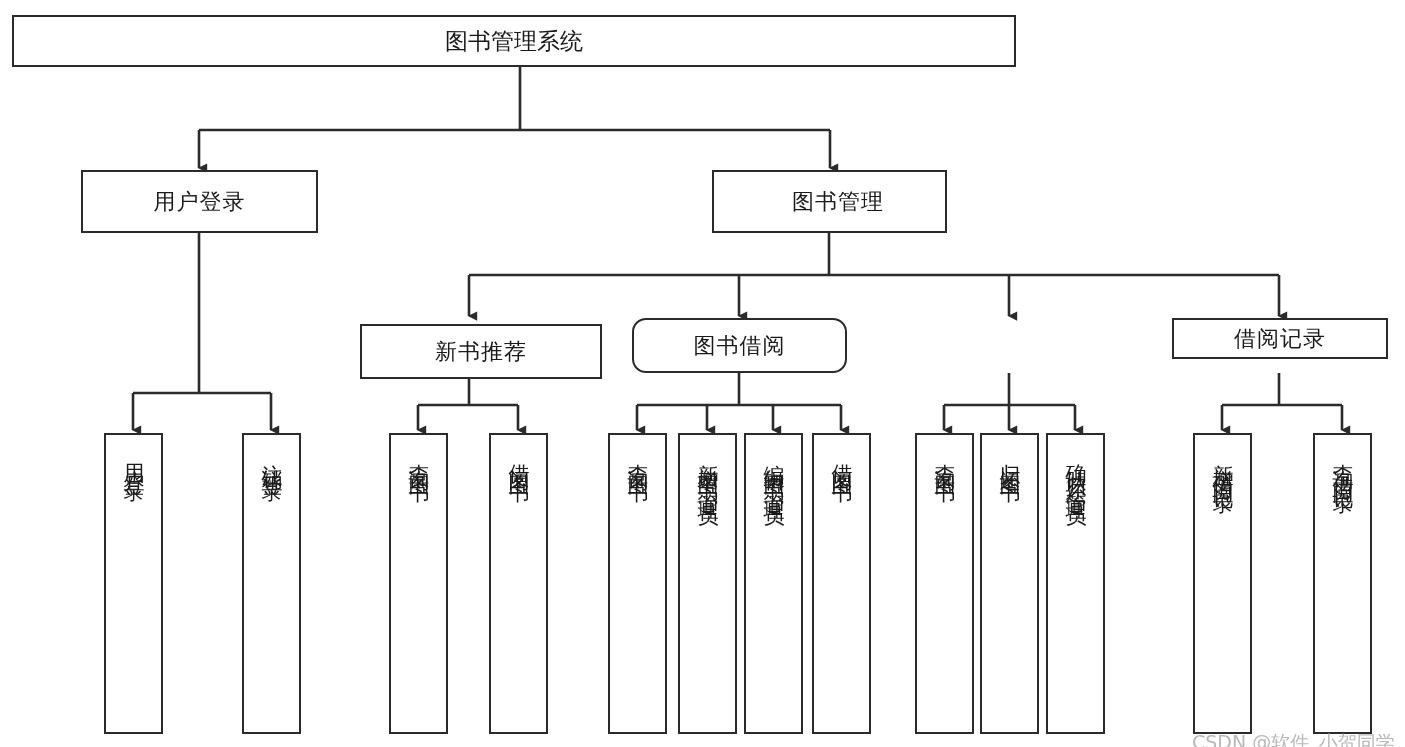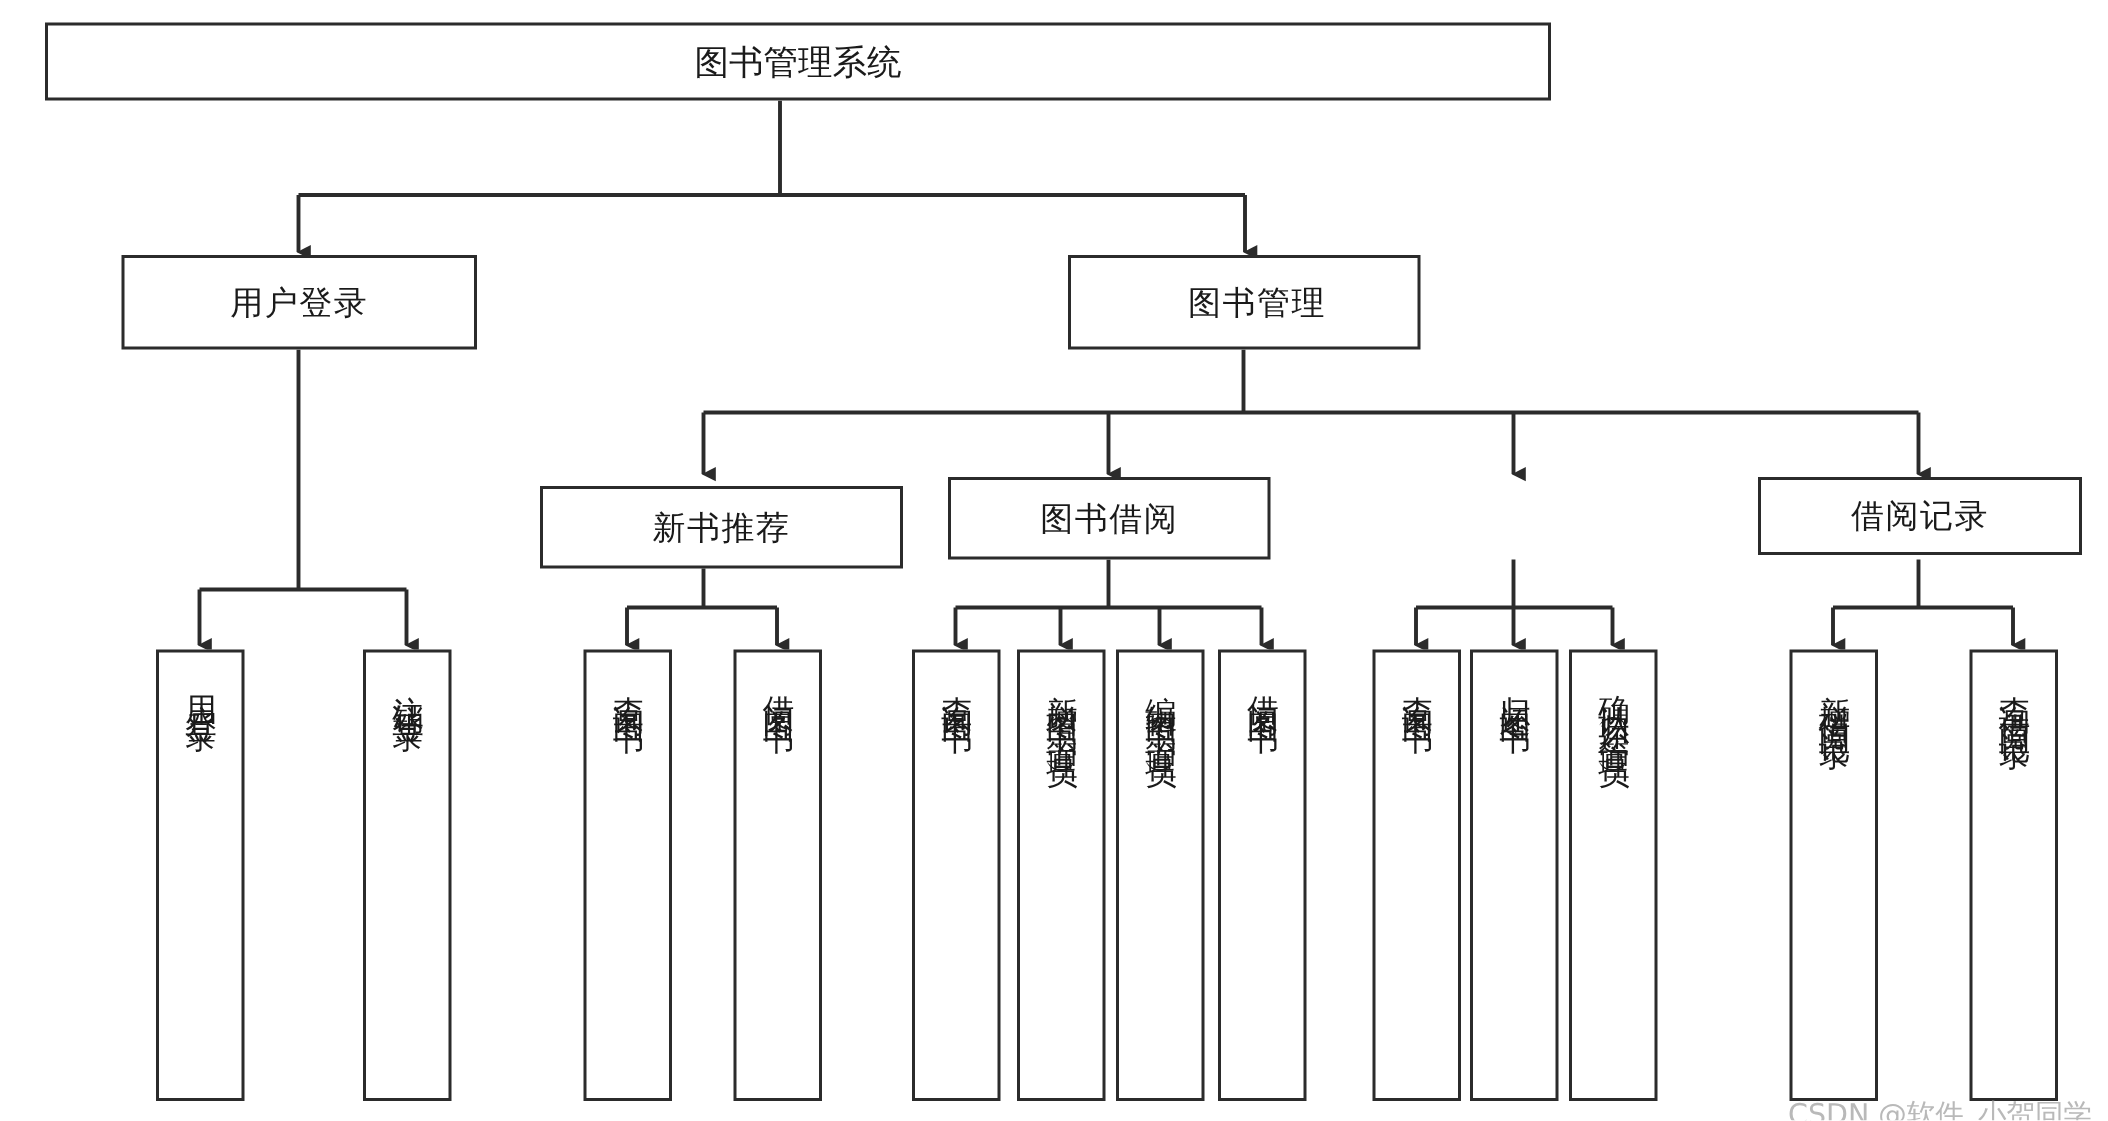--- a/index.html
+++ b/index.html
@@ -118,42 +118,42 @@
       <path d="M1009,405 L1009,430" marker-end="url(#arw)"></path>
       <path d="M1075,405 L1075,430" marker-end="url(#arw)"></path>
 
       <path d="M1279,373 L1279,405"></path>
       <path d="M1222,405 L1342,405"></path>
       <path d="M1222,405 L1222,430" marker-end="url(#arw)"></path>
       <path d="M1342,405 L1342,430" marker-end="url(#arw)"></path>
     </g>
   </svg>
 
-  <div class="node root" style="left:30px; top:15px; width:1004px; height:52px;">
+  <div class="node root" style="left:12px; top:15px; width:1004px; height:52px;">
     <span class="htext">图书管理系统</span>
   </div>
 
   <div class="node horiz" style="left:81px; top:170px; width:237px; height:63px;">
     <span class="htext">用户登录</span>
   </div>
 
   <div class="node horiz" style="left:712px; top:170px; width:235px; height:63px;padding-left:17px;">
     <span class="htext">图书管理</span>
   </div>
 
   <div class="node horiz" style="left:360px; top:324px; width:242px; height:55px;">
     <span class="htext">新书推荐</span>
   </div>
 
-  <div class="node horiz" style="left:632px; top:318px; width:215px; height:55px;">
+  <div class="node horiz" style="left:632px; top:318px; width:215px; height:55px;border-radius:14px;">
     <span class="htext">图书借阅</span>
   </div>
 
 
-  <div class="node horiz" style="left:1172px; top:318px; width:216px; height:52px;">
+  <div class="node horiz" style="left:1172px; top:318px; width:216px; height:41px;">
     <span class="htext">借阅记录</span>
   </div>
 
   <div class="node leaf" style="left:104px; top:433px; width:59px; height:301px;">
     <span class="vtext">用户登录</span>
   </div>
 
   <div class="node leaf" style="left:242px; top:433px; width:59px; height:301px;">
     <span class="vtext">注销登录</span>
   </div>

